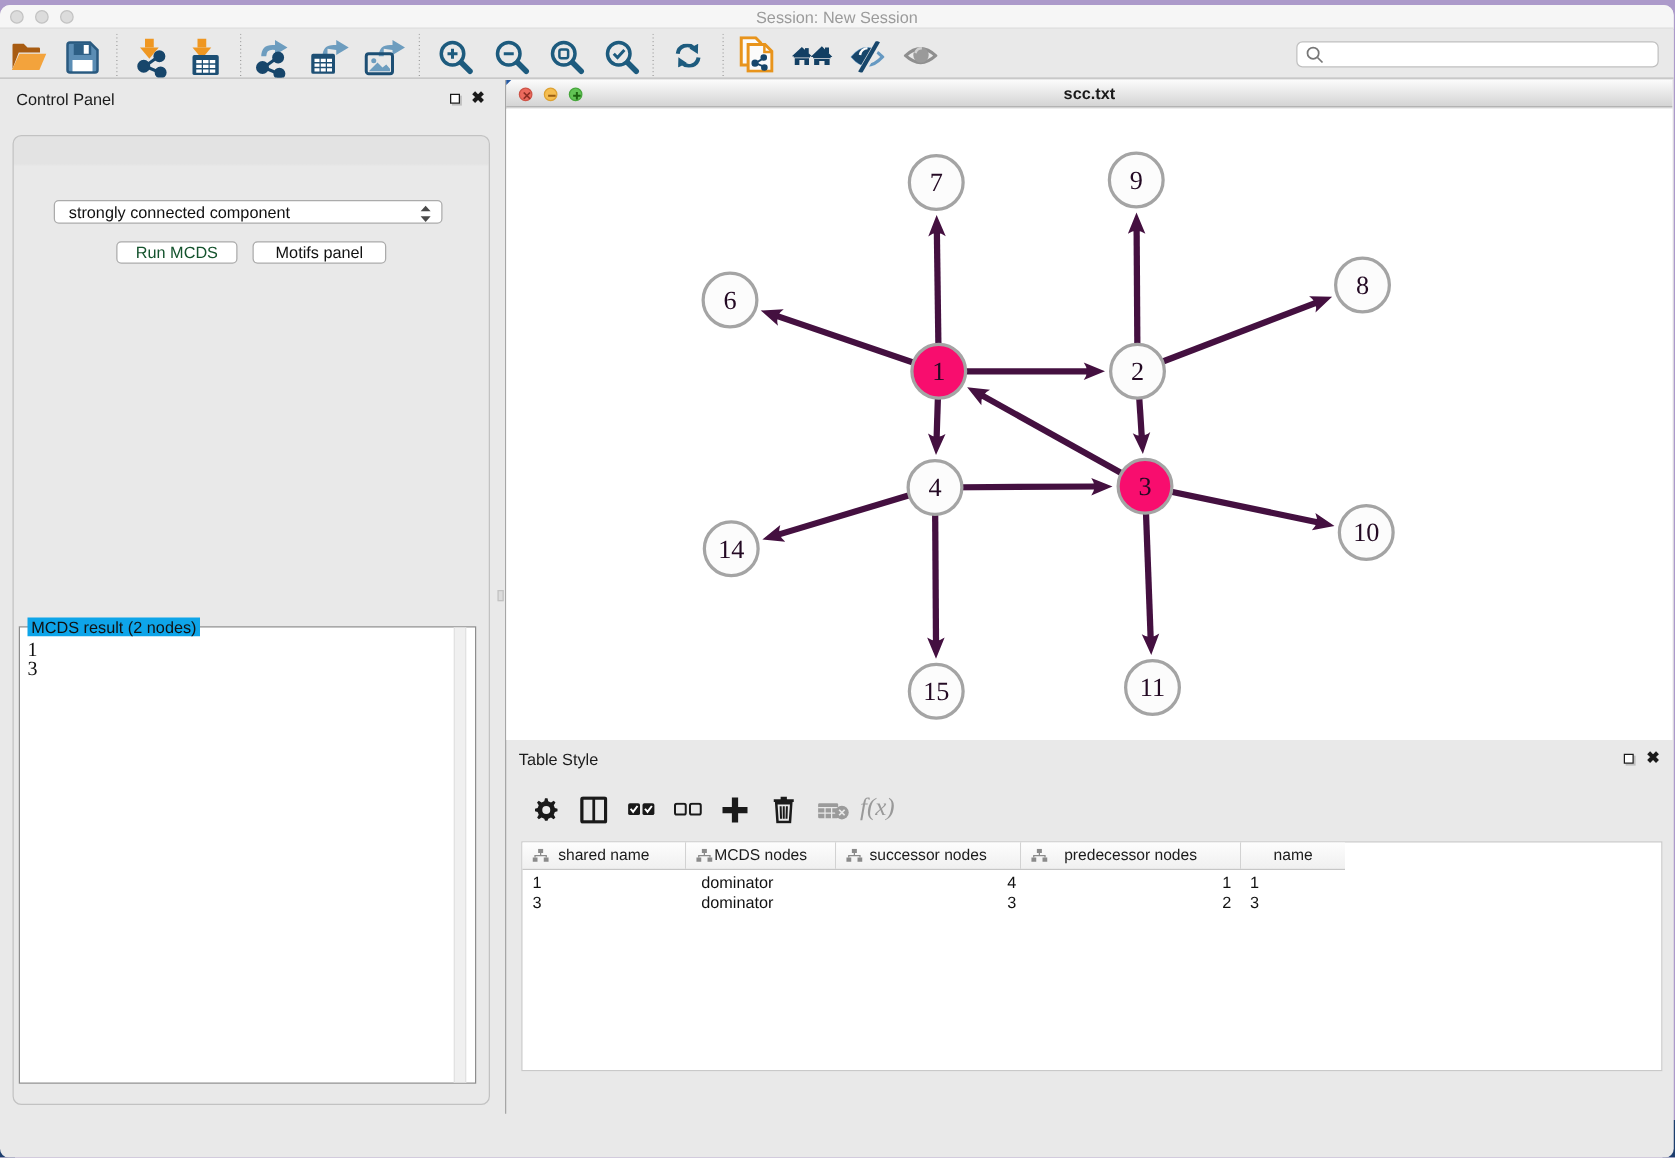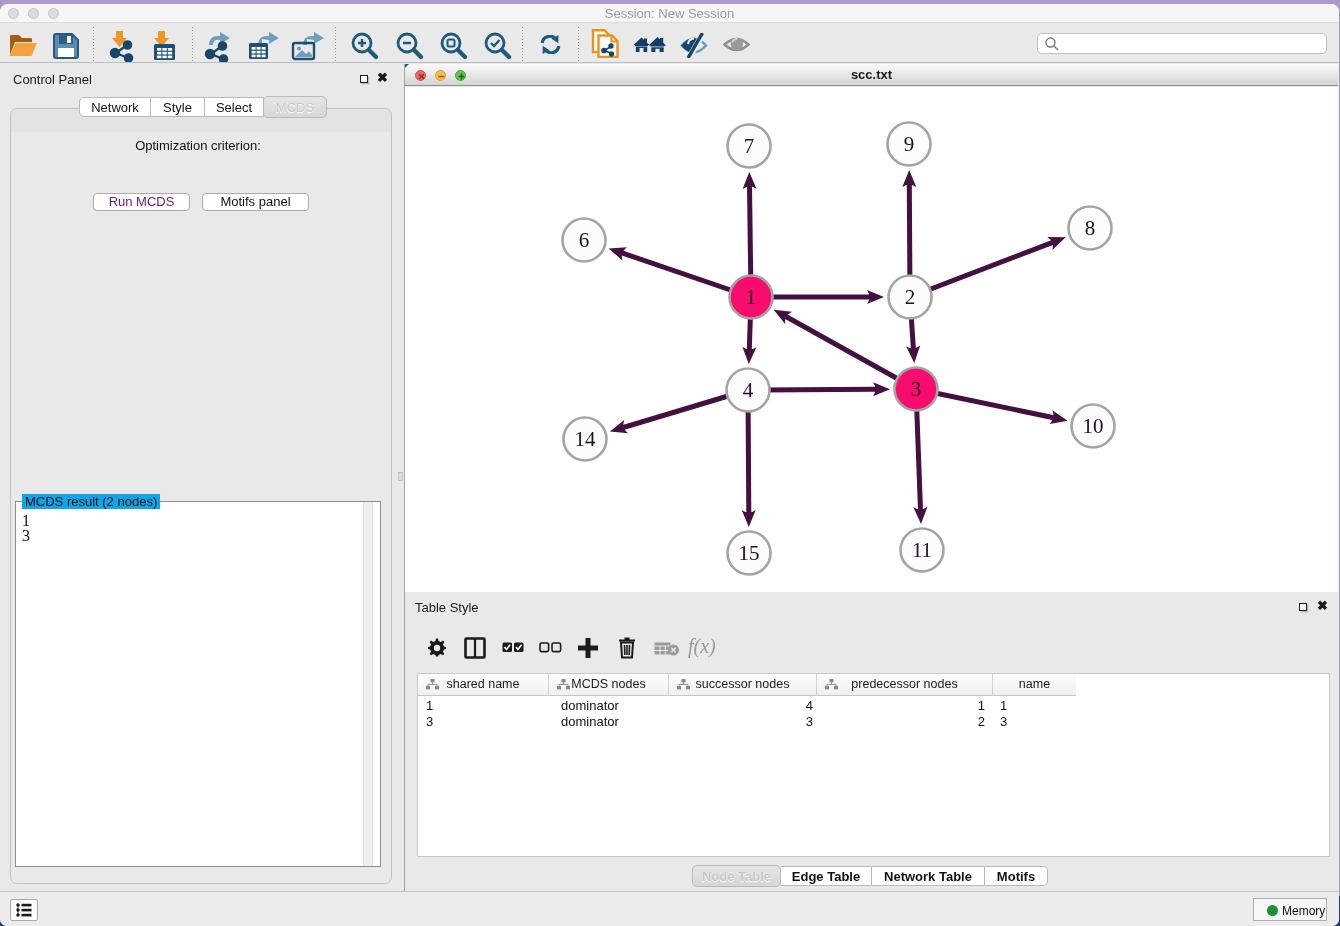--- a/index.html
+++ b/index.html
@@ -217,28 +217,28 @@
         <circle cx="6.5" cy="6.5" r="4.5" fill="none" stroke="#777" stroke-width="1.4"></circle>
         <line x1="10" y1="10" x2="14" y2="14" stroke="#777" stroke-width="1.4"></line>
       </svg>
     </div>
   </div>
   <div id="cpanel">
     <div class="ptitle">Control Panel</div>
     <div class="floatbtn" style="left:360px;top:11px;"></div>
     <div class="closebtn" style="left:377px;top:6px;">✖</div>
     <div id="cp-border"></div>
-    <div class="tabrow" style="left:79px;top:33px;">
-      <div class="tab first" style="width:72px;">Network</div>
-      <div class="tab" style="width:54px;">Style</div>
-      <div class="tab" style="width:59px;">Select</div>
-      <div class="tab sel" style="width:64px;">MCDS</div>
-    </div>
-    <div style="position:absolute;left:0;top:74px;width:396px;text-align:center;font-size:13px;color:#111;">Optimization criterion:</div>
-    <div style="position:absolute;left:93px;top:129px;width:97px;height:18px;background:#fff;border:1px solid #ababab;border-radius:4px;text-align:center;font-size:13px;line-height:16px;color:#701a75;">Run MCDS</div>
+    <div style="position:absolute;left:43px;top:96px;width:311px;height:19px;background:#fff;border:1px solid #ababab;border-radius:4px;">
+      <span style="position:absolute;left:11px;top:1px;font-size:13px;color:#111;">strongly connected component</span>
+      <svg width="11" height="16" viewBox="0 0 11 16" style="position:absolute;right:7px;top:1.5px;">
+        <path d="M1.5,6 L5.5,1.5 L9.5,6 Z" fill="#4a4a4a"></path>
+        <path d="M1.5,10 L5.5,14.5 L9.5,10 Z" fill="#4a4a4a"></path>
+      </svg>
+    </div>
+    <div style="position:absolute;left:93px;top:129px;width:97px;height:18px;background:#fff;border:1px solid #ababab;border-radius:4px;text-align:center;font-size:13px;line-height:16px;color:#14532d;">Run MCDS</div>
     <div style="position:absolute;left:202px;top:129px;width:107px;height:18px;background:#fff;border:1px solid #ababab;border-radius:4px;text-align:center;font-size:13px;line-height:16px;color:#111;">Motifs panel</div>
     <div style="position:absolute;left:15px;top:437px;width:366px;height:366px;background:#fff;border:1px solid #8e8e8e;">
       <div style="position:absolute;left:6px;top:12px;font-family:'Liberation Serif',serif;font-size:16px;line-height:14.5px;color:#111;">1<br>3</div>
       <div style="position:absolute;right:7px;top:0;width:10px;height:100%;background:#f0f0f0;border-left:1px solid #e2e2e2;border-right:1px solid #e2e2e2;"></div>
     </div>
     <div style="position:absolute;left:22px;top:429.5px;background:#0ea5e9;padding:0 3px;font-size:13px;color:#111;">MCDS result (2 nodes)</div>
   </div>
   <div style="position:absolute;left:398px;top:468px;width:5px;height:9px;background:#dcdcdc;border:1px solid #c2c2c2;"></div>
   <div id="netwin">
     <div id="nettitle">
@@ -430,39 +430,14 @@
       <div class="td" style="left:143px;top:24px;">dominator</div>
       <div class="td" style="left:251px;top:24px;width:144px;text-align:right;">4</div>
       <div class="td" style="left:399px;top:24px;width:168px;text-align:right;">1</div>
       <div class="td" style="left:582px;top:24px;">1</div>
       <div class="td" style="left:8px;top:40px;">3</div>
       <div class="td" style="left:143px;top:40px;">dominator</div>
       <div class="td" style="left:251px;top:40px;width:144px;text-align:right;">3</div>
       <div class="td" style="left:399px;top:40px;width:168px;text-align:right;">2</div>
       <div class="td" style="left:582px;top:40px;">3</div>
     </div>
-    <div class="tabrow" style="left:288px;top:274px;font-weight:bold;">
-      <div class="tab sel" style="width:89px;">Node Table</div>
-      <div class="tab" style="width:91px;">Edge Table</div>
-      <div class="tab" style="width:113px;">Network Table</div>
-      <div class="tab" style="width:63px;border-radius:0 5px 5px 0;">Motifs</div>
-    </div>
-  </div>
-  <div id="statusbar">
-    <div style="position:absolute;left:10px;top:7px;width:28px;height:22px;background:#fdfdfd;border:1px solid #a9a9a9;border-radius:2px;">
-      <svg width="16" height="16" viewBox="0 0 16 16" style="position:absolute;left:5px;top:2px;">
-        <g fill="#1a1a1a">
-          <circle cx="2" cy="3" r="1.7"></circle>
-            <circle cx="2" cy="8" r="1.7"></circle>
-            <circle cx="2" cy="13" r="1.7"></circle>
-          <rect x="5.5" y="1.8" width="10" height="2.6"></rect>
-            <rect x="5.5" y="6.8" width="10" height="2.6"></rect>
-            <rect x="5.5" y="11.8" width="10" height="2.6"></rect>
-        </g>
-        <line x1="2" y1="3" x2="2" y2="13" stroke="#1a1a1a" stroke-width="0.8"></line>
-      </svg>
-    </div>
-    <div id="memory">
-      <span style="position:absolute;left:13px;top:6px;width:11px;height:11px;border-radius:50%;background:#1e8f34;"></span>
-      <span style="position:absolute;left:28px;top:5px;">Memory</span>
-    </div>
   </div>
 </div>
 
 </body></html>

